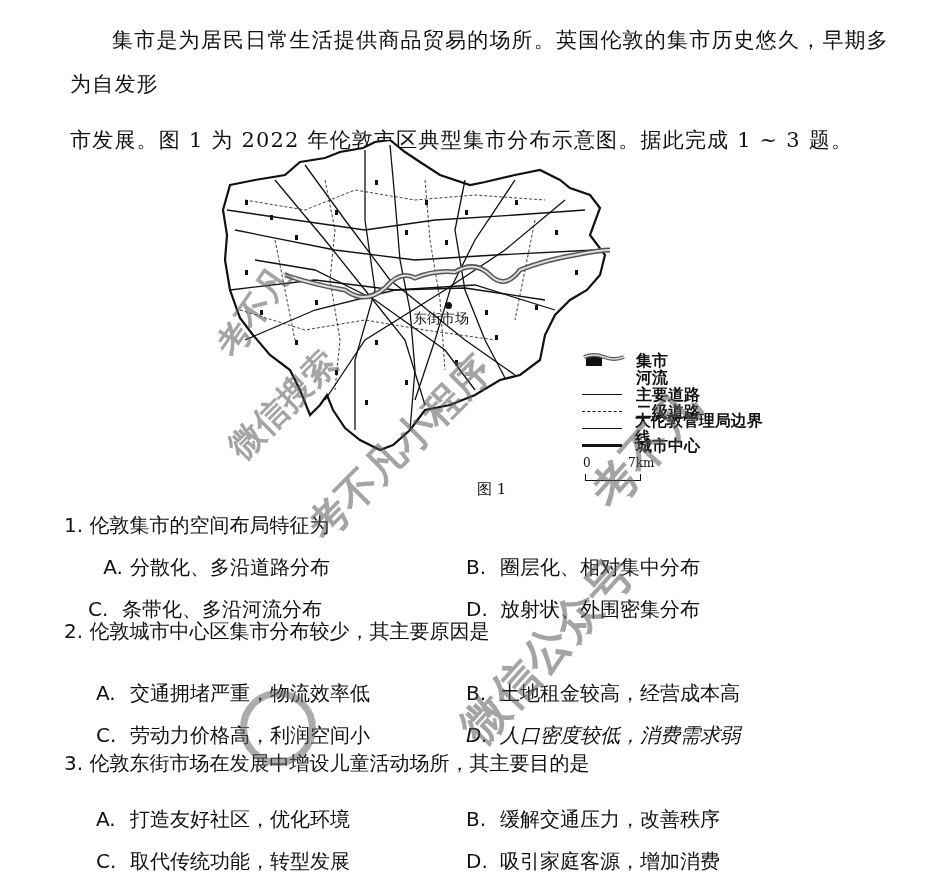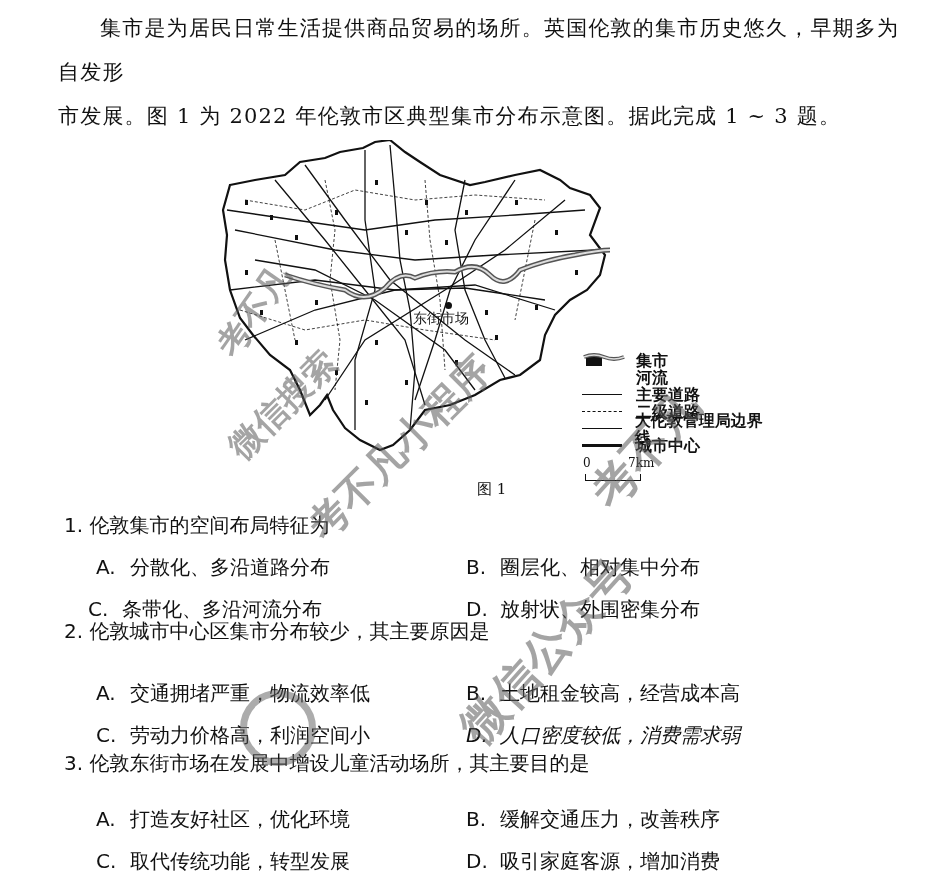--- a/index.html
+++ b/index.html
@@ -1,20 +1,20 @@
 <!DOCTYPE html>
 <html><head>
 <meta charset="utf-8">
 <style>
   html, body { margin:0; padding:0; background:#ffffff; }
   body { width:938px; height:891px; position:relative; overflow:hidden;
          font-family:"DejaVu Serif","Liberation Serif",serif; color:#111; }
   .para { position:absolute; left:58px; width:860px; font-size:21px; line-height:44px;
           letter-spacing:1.2px; }
-  .para p { margin:0; }
+  .para p { margin:12px; }
   .indent { text-indent:42px; }
   .figure { position:absolute; left:215px; top:140px; width:560px; height:370px; }
   .figure svg { position:absolute; left:0; top:0; }
   .fig-caption { position:absolute; left:262px; top:340px; font-size:15px; }
   .legend { position:absolute; left:367px; top:212px; font-size:12.5px; line-height:17px; }
   .legend-row { display:flex; align-items:center; height:17px; }
   .legend-sym { width:48px; height:17px; display:flex; align-items:center; justify-content:flex-start; }
   .legend-label { margin-left:6px; font-family:"DejaVu Sans","Liberation Sans",sans-serif; font-weight:bold; font-size:16px; }
   .scale { position:absolute; left:368px; top:316px; width:60px; height:30px; font-size:12px; }
   .scale .z { position:absolute; left:0; top:0; }
@@ -147,21 +147,21 @@
     <div class="bar"></div>
   </div>
 
   <div class="fig-caption">图 1</div>
 </div>
 
 <div class="q" style="top:510px;">
   <span>1.</span>
   <span>伦敦集市的空间布局特征为</span>
 </div>
-<div class="opt" style="left:96px;top:552px;"><span class="letter">A.</span><span>分散化、多沿道路分布</span></div>
+<div class="opt" style="left:96px;top:552px;text-align:center;"><span class="letter">A.</span><span>分散化、多沿道路分布</span></div>
 <div class="opt" style="left:466px;top:552px;"><span class="letter">B.</span><span>圈层化、相对集中分布</span></div>
 <div class="opt" style="left:88px;top:594px;"><span class="letter">C.</span><span>条带化、多沿河流分布</span></div>
 <div class="opt" style="left:466px;top:594px;"><span class="letter">D.</span><span>放射状、外围密集分布</span></div>
 
 <div class="q" style="top:616px;">
   <span>2.</span>
   <span>伦敦城市中心区集市分布较少，其主要原因是</span>
 </div>
 <div class="opt" style="left:96px;top:678px;"><span class="letter">A.</span><span>交通拥堵严重，物流效率低</span></div>
 <div class="opt" style="left:466px;top:678px;"><span class="letter">B.</span><span>土地租金较高，经营成本高</span></div>

